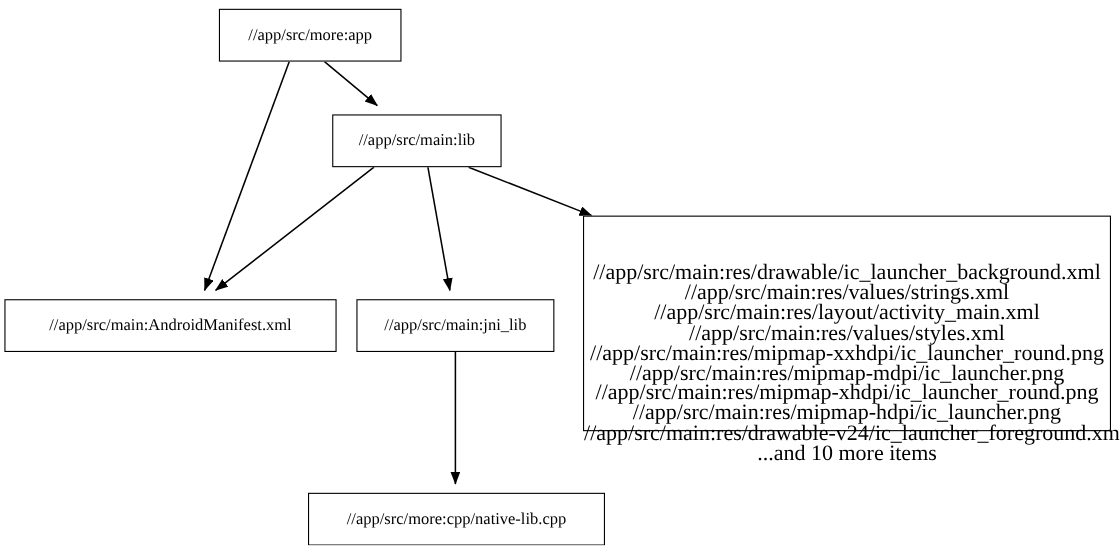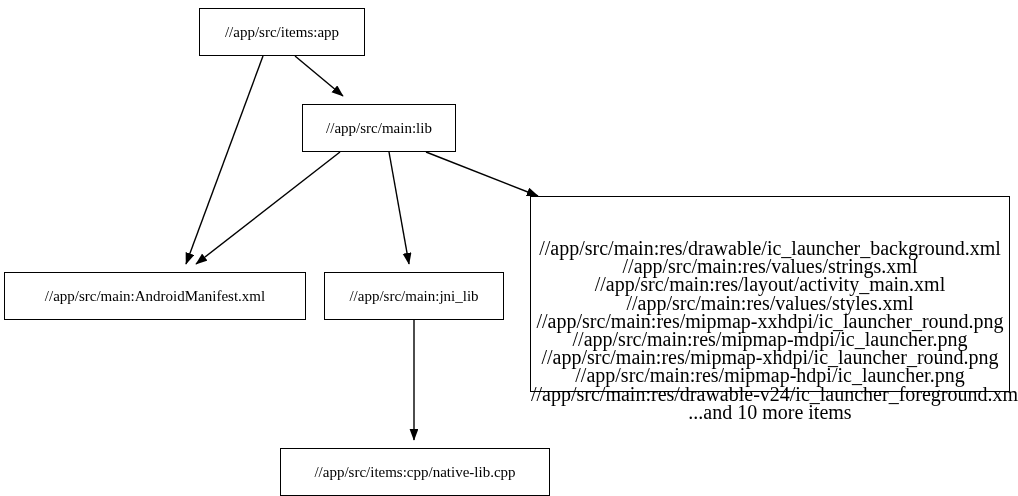--- a/index.html
+++ b/index.html
@@ -80,37 +80,37 @@
     <g>
       <line x1="426" y1="152" x2="538" y2="196" stroke="#000000" stroke-width="1.4" marker-end="url(#arrow)"></line>
     </g>
 
     <g>
       <line x1="414" y1="320" x2="414" y2="440" stroke="#000000" stroke-width="1.4" marker-end="url(#arrow)"></line>
     </g>
   </svg>
 
   <div class="node" style="left:199px; top:8px; width:166px; height:48px;">
-    <span>//app/src/items:app</span>
+    <span>//app/src/more:app</span>
   </div>
 
   <div class="node" style="left:302px; top:104px; width:154px; height:48px;align-items:center;">
     <span>//app/src/main:lib</span>
   </div>
 
   <div class="node" style="left:4px; top:272px; width:302px; height:48px;">
     <span>//app/src/main:AndroidManifest.xml</span>
   </div>
 
   <div class="node" style="left:324px; top:272px; width:180px; height:48px;">
     <span>//app/src/main:jni_lib</span>
   </div>
 
   <div class="node" style="left:280px; top:448px; width:270px; height:48px;">
-    <span>//app/src/items:cpp/native-lib.cpp</span>
+    <span>//app/src/more:cpp/native-lib.cpp</span>
   </div>
 
   <div class="node multiline" style="left:530px; top:196px; width:480px; height:196px;">
     <span class="lines">//app/src/main:res/drawable/ic_launcher_background.xml
 //app/src/main:res/values/strings.xml
 //app/src/main:res/layout/activity_main.xml
 //app/src/main:res/values/styles.xml
 //app/src/main:res/mipmap-xxhdpi/ic_launcher_round.png
 //app/src/main:res/mipmap-mdpi/ic_launcher.png
 //app/src/main:res/mipmap-xhdpi/ic_launcher_round.png

